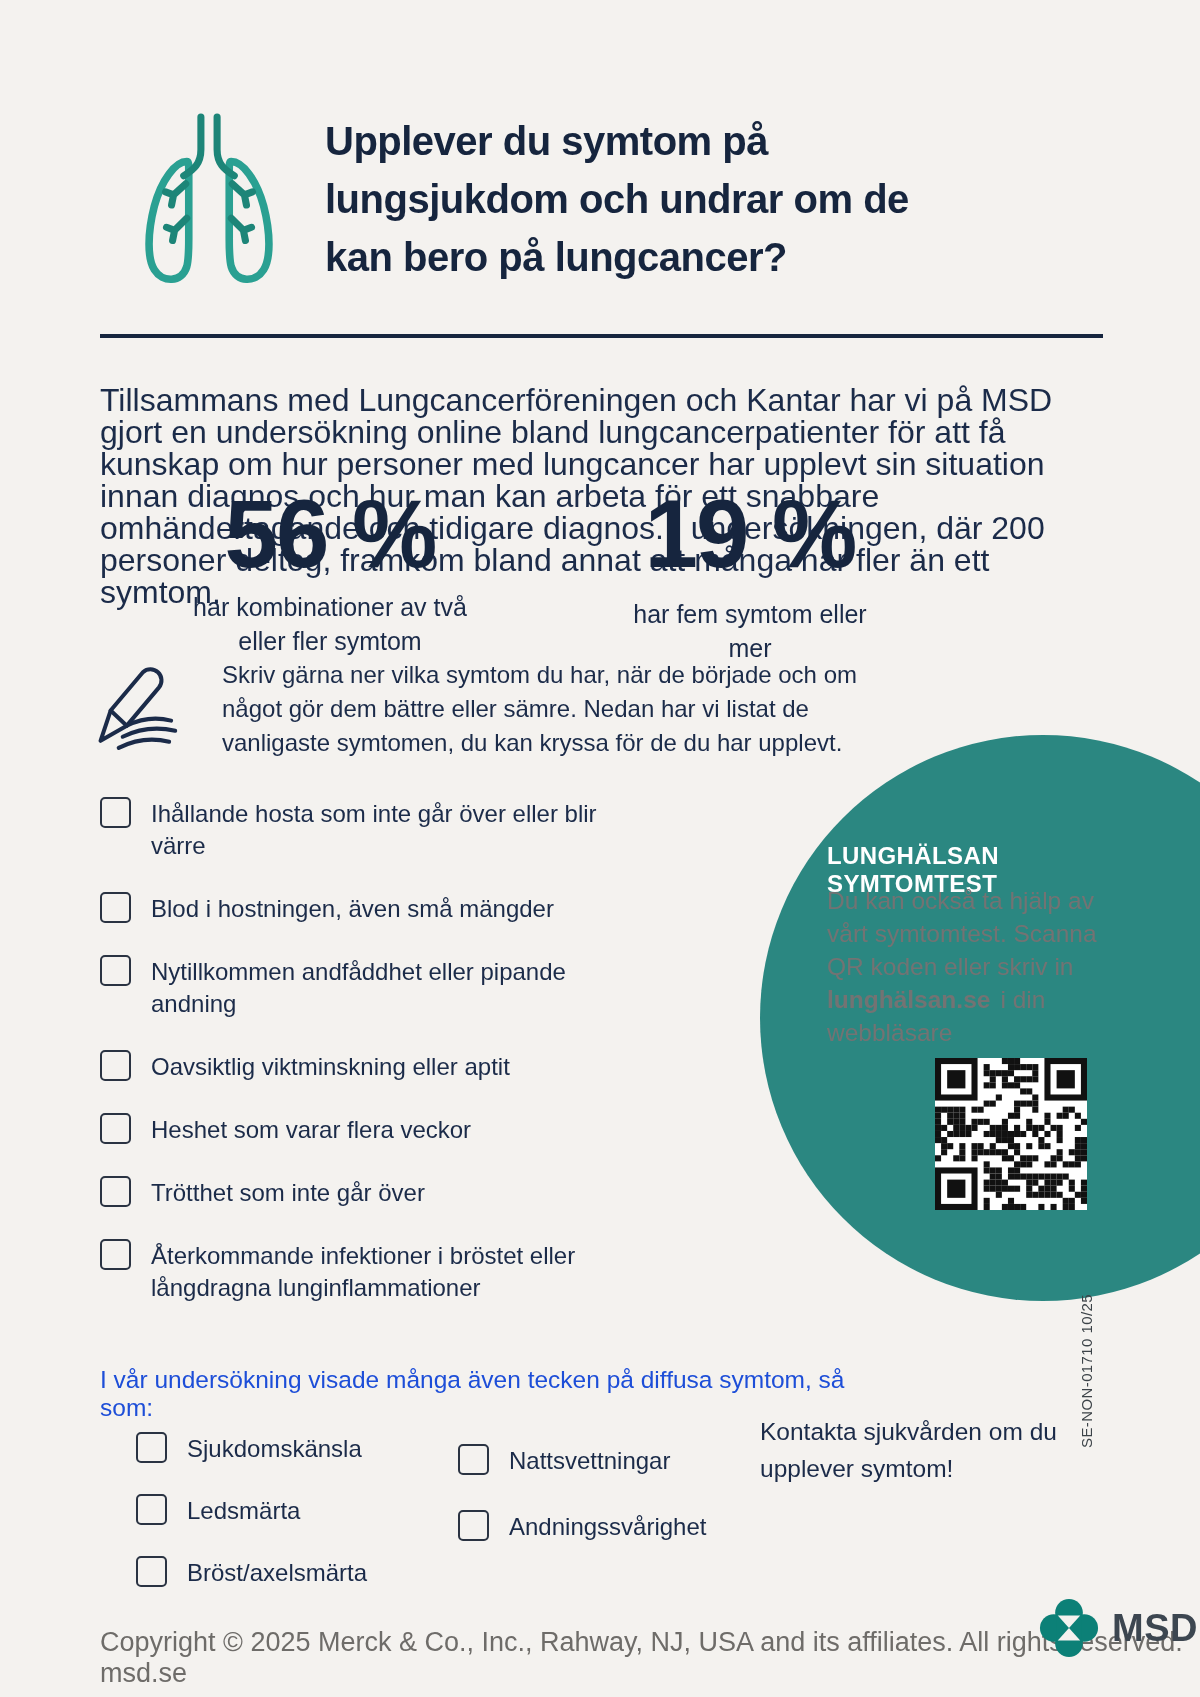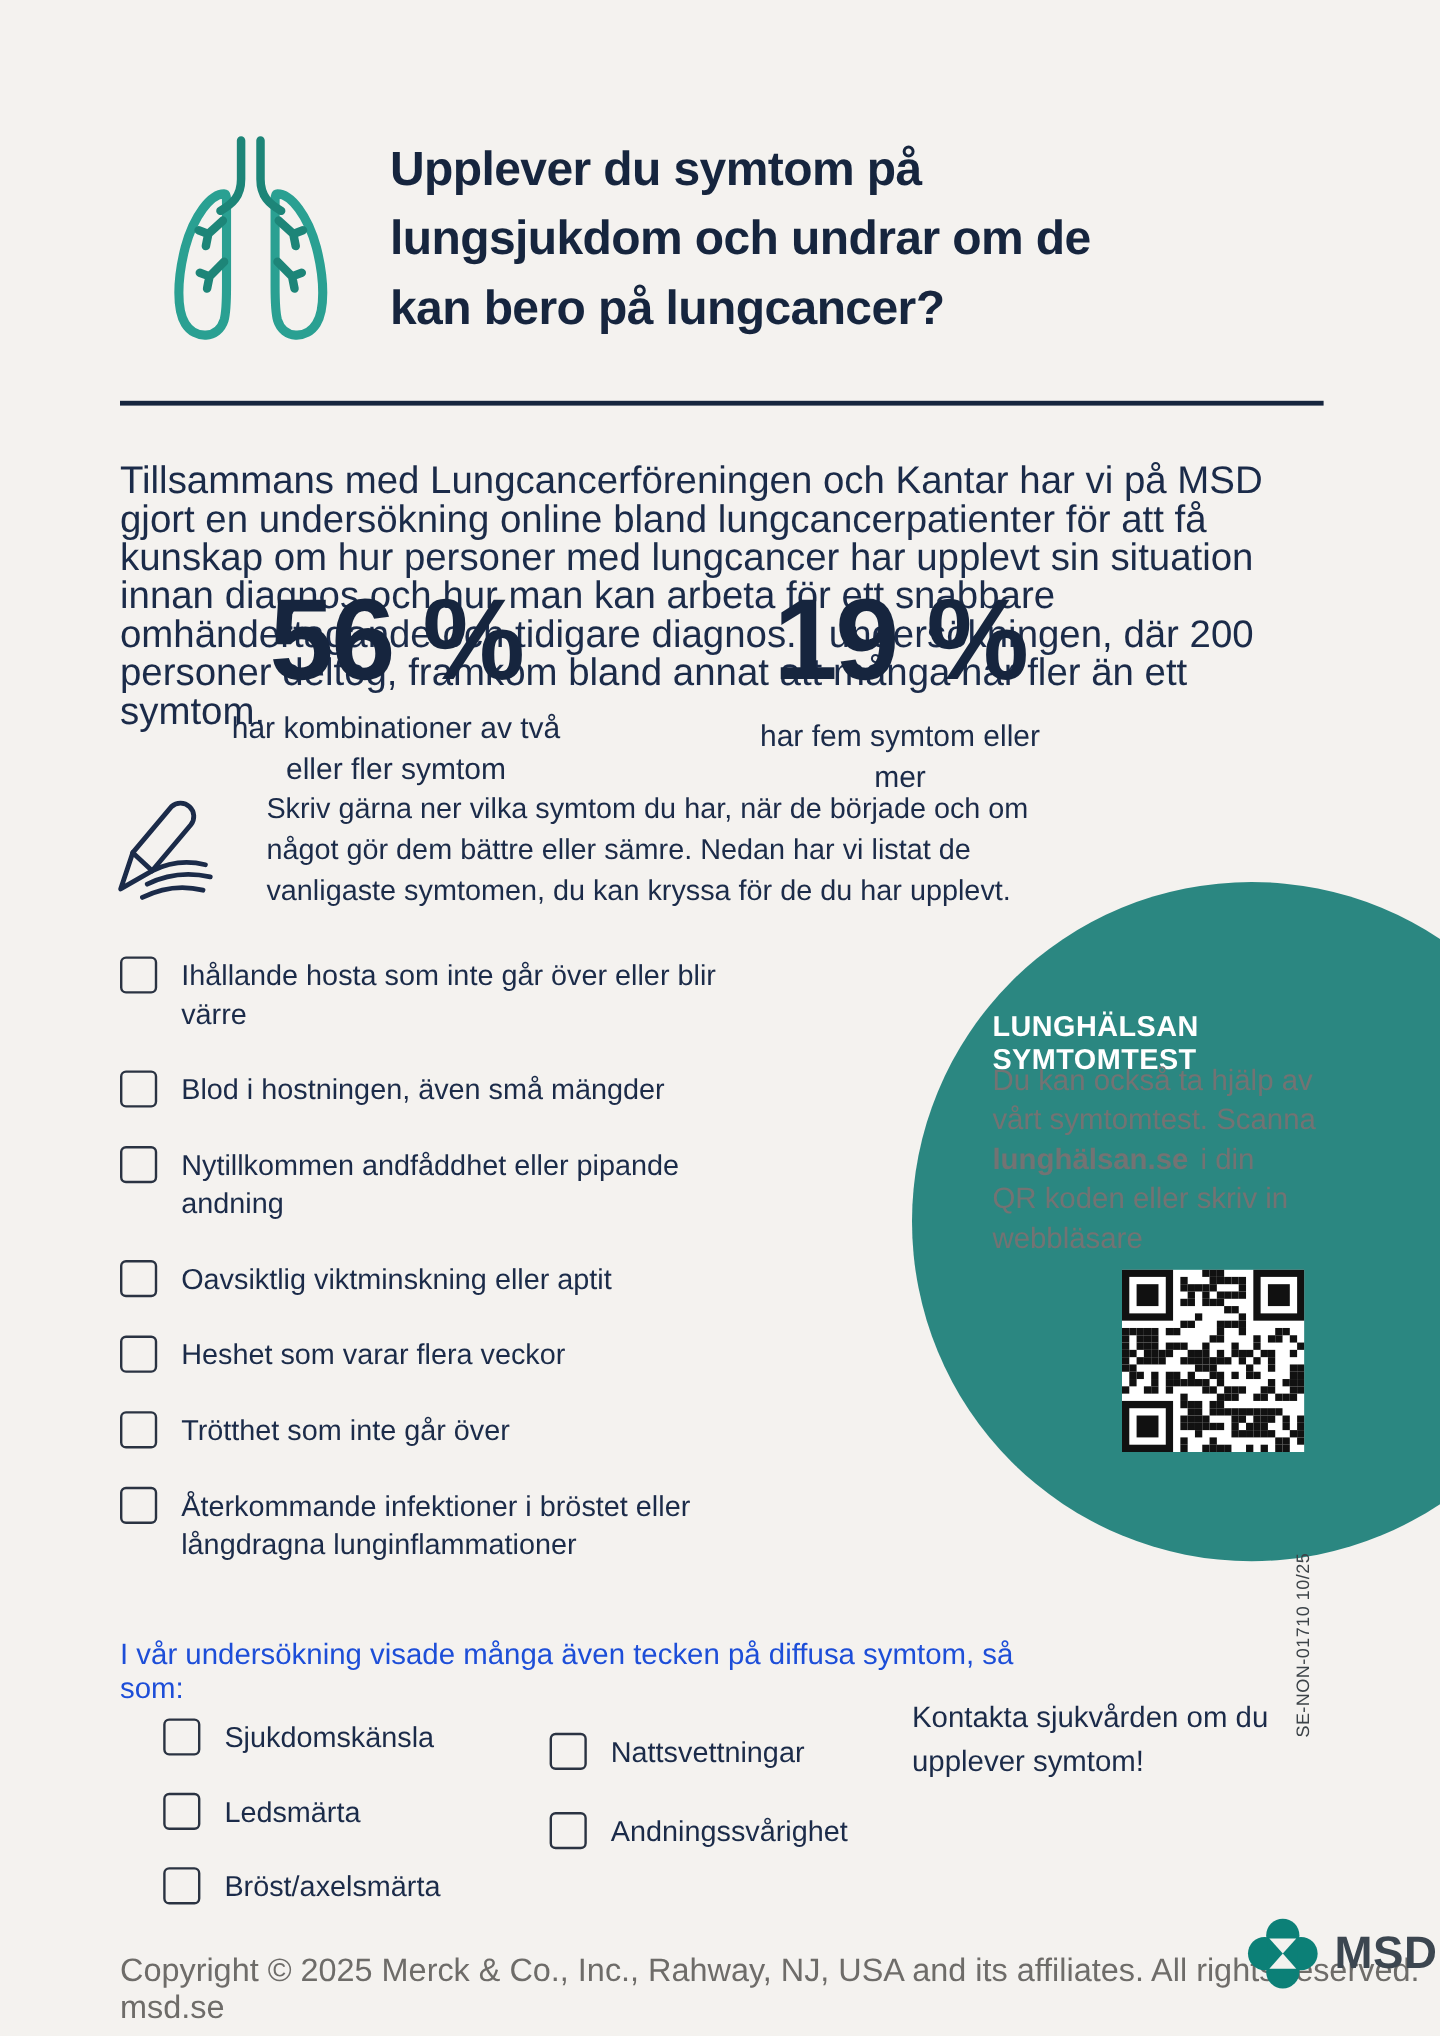--- a/index.html
+++ b/index.html
@@ -143,24 +143,24 @@
       <span class="cb"></span>
       <span class="check-label">Återkommande infektioner i bröstet eller långdragna lunginflammationer</span>
     </div>
   </div>
 
   <div class="symptom-circle" style="background:#2b8781;"></div>
   <div class="circle-heading">LUNGHÄLSAN SYMTOMTEST</div>
   <div class="circle-body">
     <div>Du kan också ta hjälp av</div>
     <div>vårt symtomtest. Scanna</div>
+    <div>QR koden eller skriv in</div>
     <div>
       <span class="circle-link">lunghälsan.se</span><span>i din</span>
     </div>
-    <div>QR koden eller skriv in</div>
     <div>webbläsare</div>
   </div>
   <svg class="qr-box" viewBox="0 0 150 150">
       <rect width="150" height="150" fill="#ffffff"></rect>
       <rect x="66" y="0" width="6" height="6" fill="#111111"></rect>
       <rect x="72" y="0" width="6" height="6" fill="#111111"></rect>
       <rect x="78" y="0" width="6" height="6" fill="#111111"></rect>
       <rect x="48" y="6" width="6" height="6" fill="#111111"></rect>
       <rect x="72" y="6" width="6" height="6" fill="#111111"></rect>
       <rect x="78" y="6" width="6" height="6" fill="#111111"></rect>

